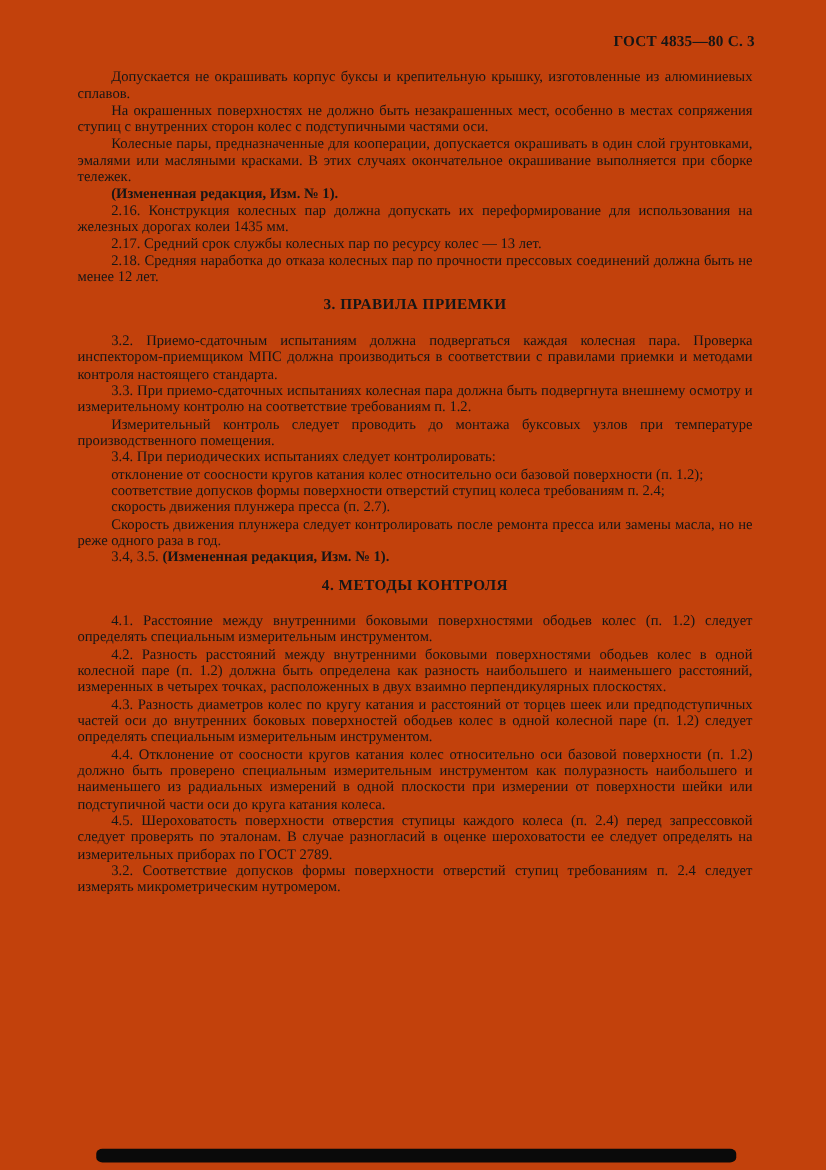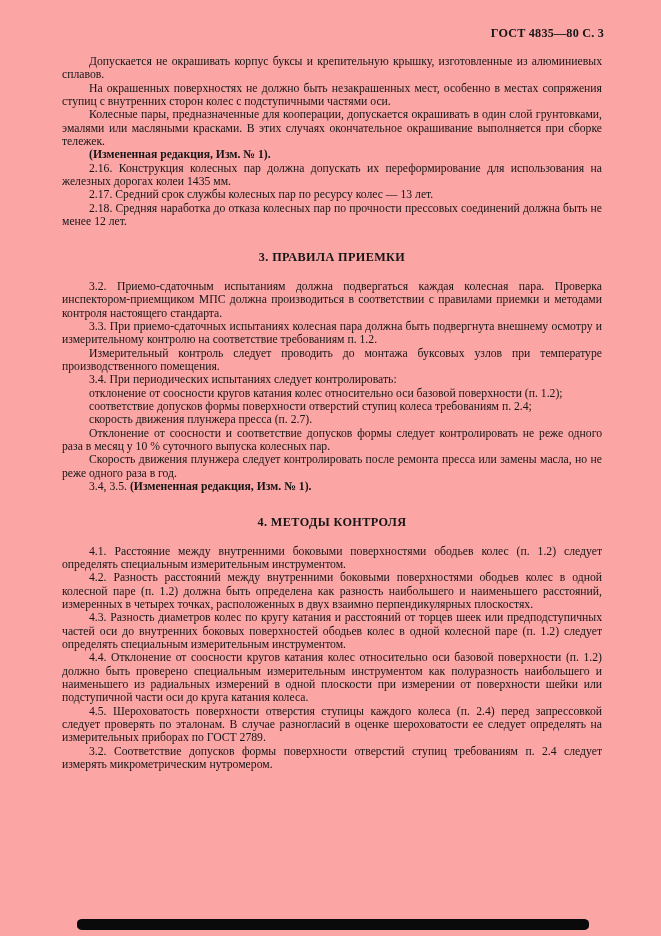--- a/index.html
+++ b/index.html
@@ -5,21 +5,21 @@
   * { box-sizing: border-box; }
   html, body { margin: 0; padding: 0; }
   body {
     width: 661px; height: 936px;
     background: #ffffff;
     font-family: "Liberation Serif", "DejaVu Serif", serif;
   }
   .page {
     position: relative;
     width: 661px; height: 936px;
-    background: #fca5a5;
+    background: #c2410c;
     color: #161616;
     overflow: hidden;
   }
   .page-header {
     position: absolute;
     top: 26px; right: 57px;
     font-weight: bold;
     font-size: 12.2px;
     letter-spacing: 0.2px;
   }
@@ -32,21 +32,21 @@
     text-align: justify;
   }
   .content p { margin: 0; text-indent: 27px; font-family: Liberation Serif, serif; }
   .bold { font-weight: bold; }
   .section-title {
     font-weight: bold;
     text-align: center;
     text-indent: 0;
     font-size: 12.2px;
     letter-spacing: 0.4px;
-    margin: 23px 0 15px 0;
+    margin: 9px 0 15px 0;
   }
   .scan-bar {
     position: absolute;
     left: 77px; top: 919px;
     width: 512px; height: 11px;
     background: #0a0a0a;
     border-radius: 5px / 4px;
   }
 </style>
 </head>
@@ -70,21 +70,20 @@
 
     <div class="section-title">3. ПРАВИЛА ПРИЕМКИ</div>
 
     <p>3.2. Приемо-сдаточным испытаниям должна подвергаться каждая колесная пара. Проверка инспектором-приемщиком МПС должна производиться в соответствии с правилами приемки и методами контроля настоящего стандарта.</p>
     <p>3.3. При приемо-сдаточных испытаниях колесная пара должна быть подвергнута внешнему осмотру и измерительному контролю на соответствие требованиям п. 1.2.</p>
     <p>Измерительный контроль следует проводить до монтажа буксовых узлов при температуре производственного помещения.</p>
     <p>3.4. При периодических испытаниях следует контролировать:</p>
     <p>отклонение от соосности кругов катания колес относительно оси базовой поверхности (п. 1.2);</p>
     <p>соответствие допусков формы поверхности отверстий ступиц колеса требованиям п. 2.4;</p>
     <p>скорость движения плунжера пресса (п. 2.7).</p>
-    <p>Отклонение от соосности и соответствие допусков формы следует контролировать не реже одного раза в месяц у 10 % суточного выпуска колесных пар.</p>
     <p>Скорость движения плунжера следует контролировать после ремонта пресса или замены масла, но не реже одного раза в год.</p>
     <p><span>3.4, 3.5. </span><span class="bold">(Измененная редакция, Изм. № 1).</span></p>
 
     <div class="section-title">4. МЕТОДЫ КОНТРОЛЯ</div>
 
     <p>4.1. Расстояние между внутренними боковыми поверхностями ободьев колес (п. 1.2) следует определять специальным измерительным инструментом.</p>
     <p>4.2. Разность расстояний между внутренними боковыми поверхностями ободьев колес в одной колесной паре (п. 1.2) должна быть определена как разность наибольшего и наименьшего расстояний, измеренных в четырех точках, расположенных в двух взаимно перпендикулярных плоскостях.</p>
     <p>4.3. Разность диаметров колес по кругу катания и расстояний от торцев шеек или предподступичных частей оси до внутренних боковых поверхностей ободьев колес в одной колесной паре (п. 1.2) следует определять специальным измерительным инструментом.</p>
     <p>4.4. Отклонение от соосности кругов катания колес относительно оси базовой поверхности (п. 1.2) должно быть проверено специальным измерительным инструментом как полуразность наибольшего и наименьшего из радиальных измерений в одной плоскости при измерении от поверхности шейки или подступичной части оси до круга катания колеса.</p>
     <p>4.5. Шероховатость поверхности отверстия ступицы каждого колеса (п. 2.4) перед запрессовкой следует проверять по эталонам. В случае разногласий в оценке шероховатости ее следует определять на измерительных приборах по ГОСТ 2789.</p>

